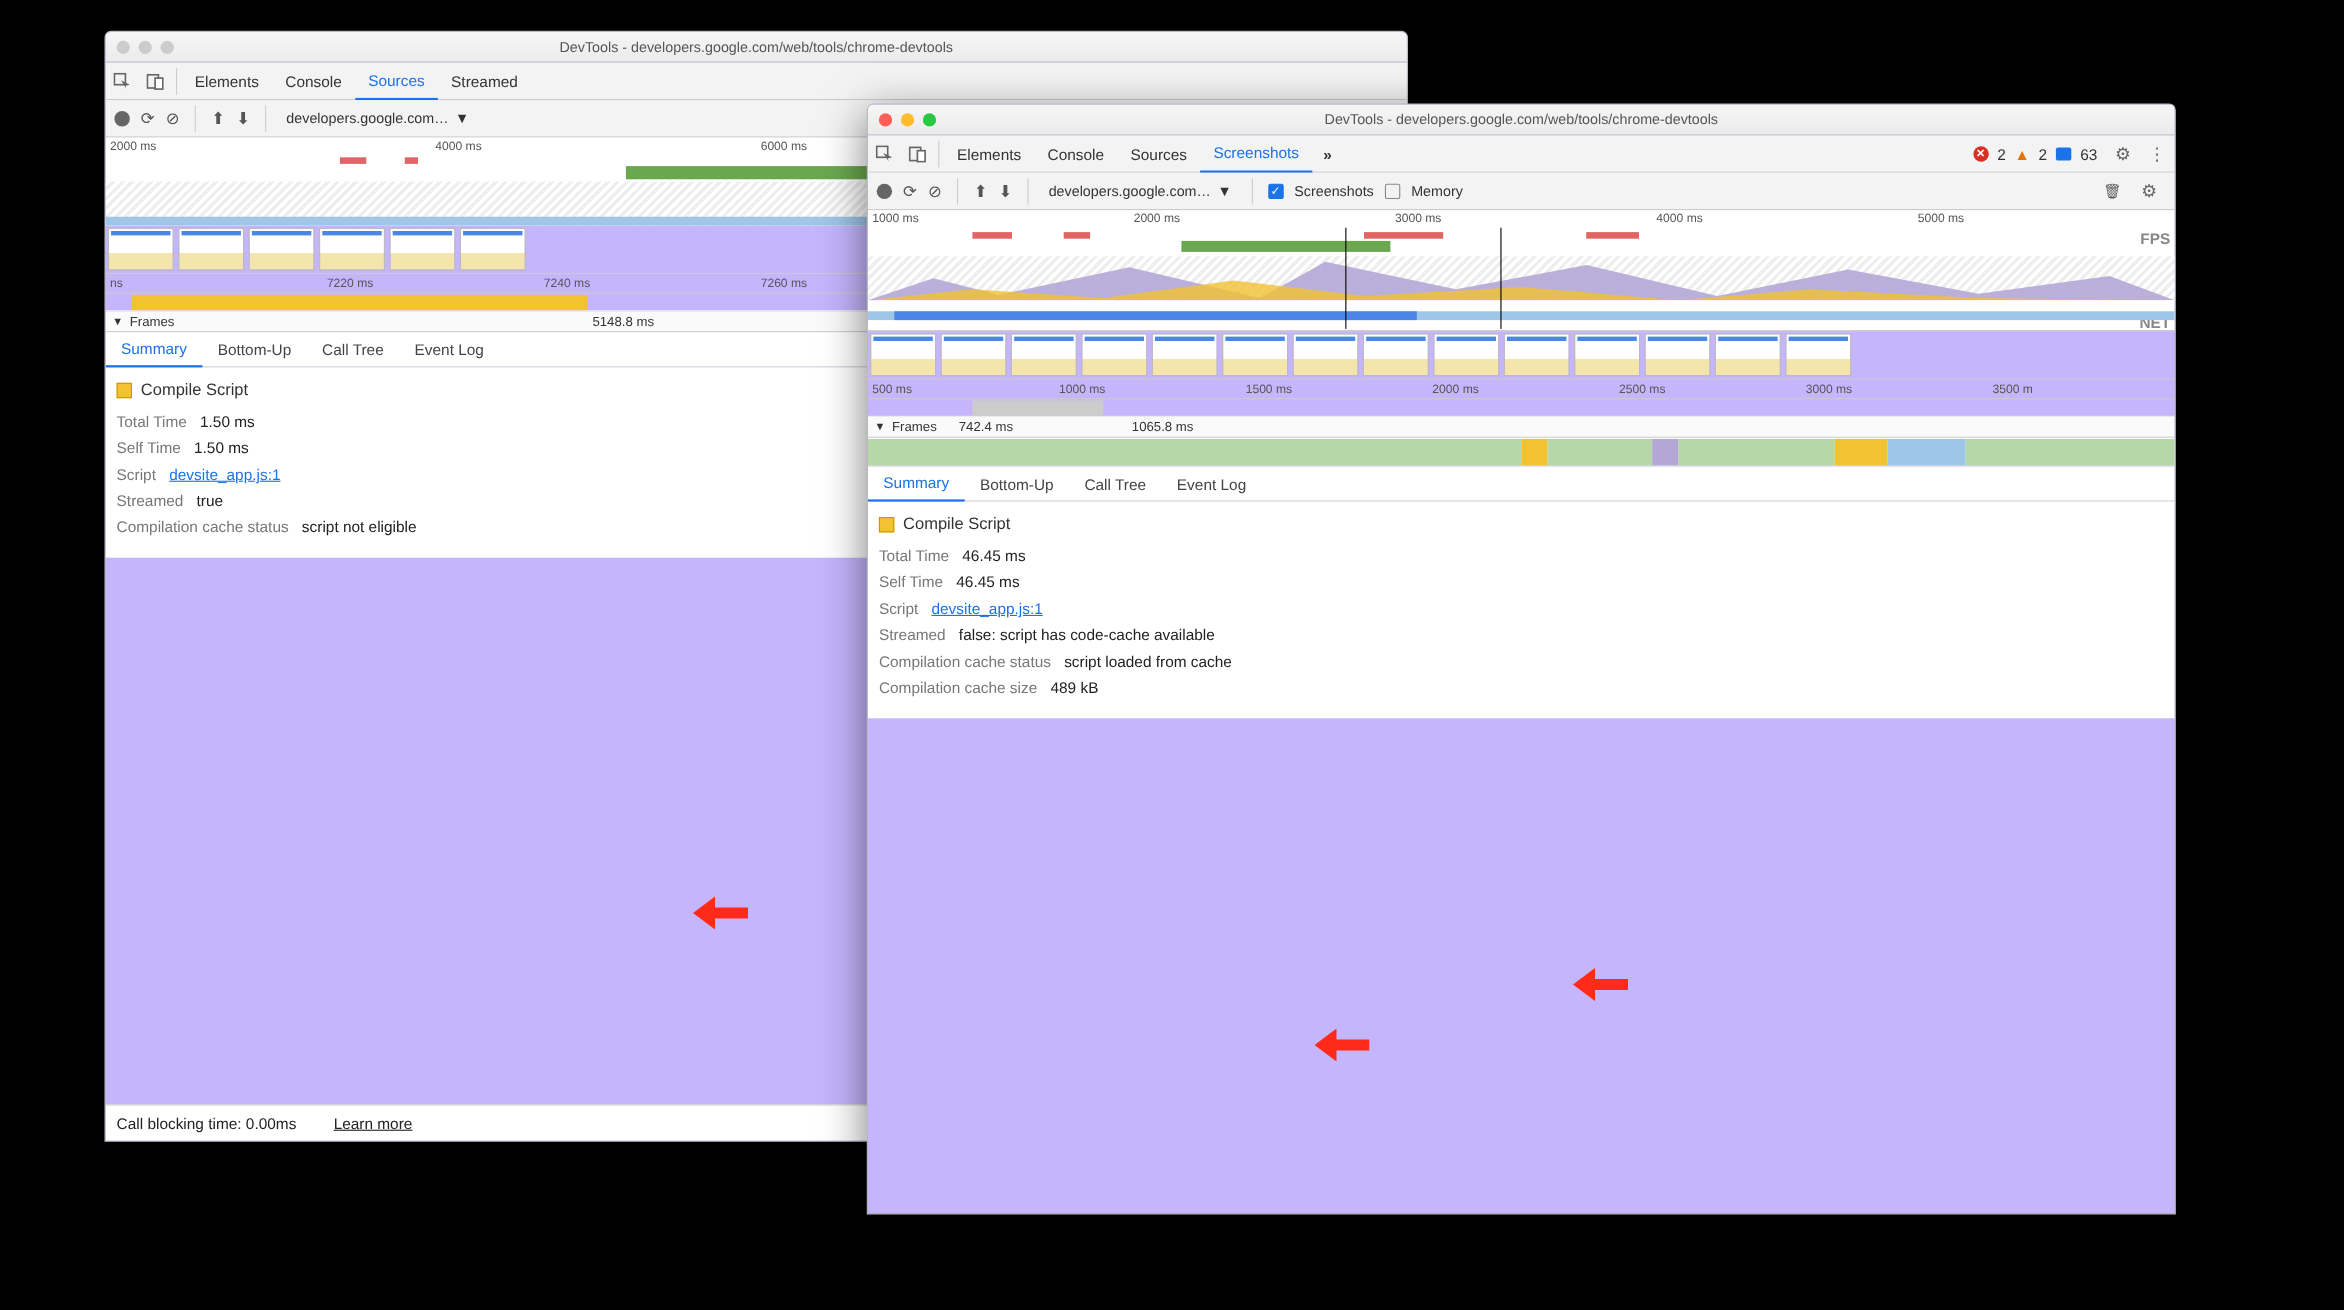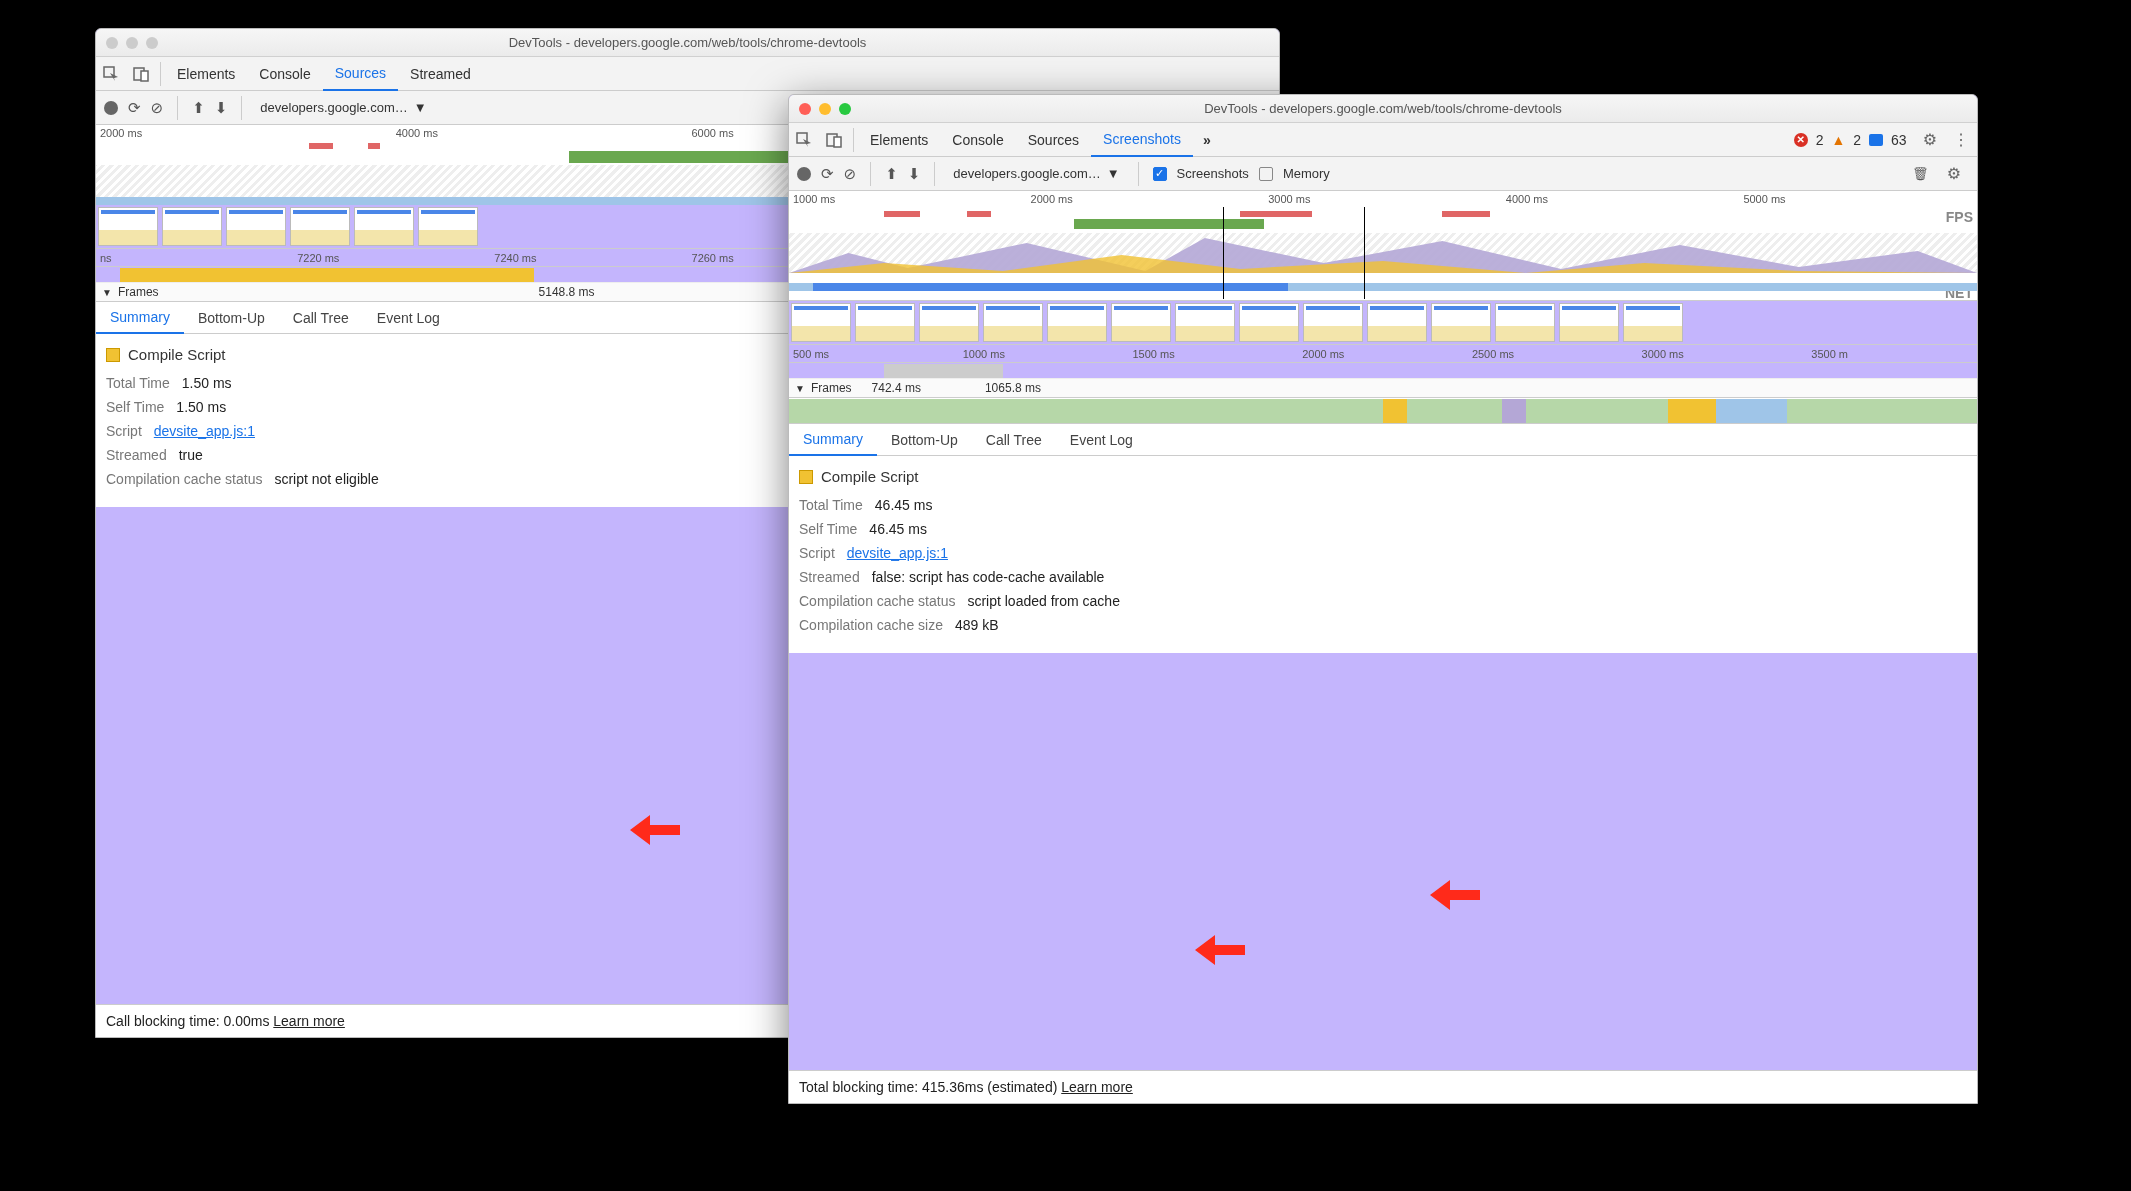--- a/index.html
+++ b/index.html
@@ -211,21 +211,21 @@
 
   .footer {
     border-top: 1px solid #ccc;
     padding: 8px 10px;
     font-size: 14px;
     color: #222;
     background: #fff;
     position: absolute;
     bottom: 0; left: 0; right: 0;
   }
-  .footer .lm { text-decoration: underline; cursor: pointer; }
+  .footer .lm { text-decoration: underline; cursor: pointer; margin-left: 30px; }
 
   .arrow {
     position: absolute;
     width: 50px; height: 30px;
   }
   .arrow svg { width: 100%; height: 100%; }
 
   .mini-flame { height: 26px; position: relative; background: #fff; border-bottom: 1px solid #ccc; }
   .mini-seg { position: absolute; height: 24px; top: 1px; }
   .mini-seg.p { background: #b4a7d6; }
@@ -488,21 +488,21 @@
   </div>
 
   <div class="flame-row">
     <div class="flame-chip" style="left:8%;width:10%;background:#ccc"></div>
   </div>
 
   <div class="section-head">
     <span class="tri">▼</span>
     <span>Frames</span>
     <span class="times" style="margin-left:20px">742.4 ms</span>
-    <span class="times" style="margin-left:64px">1065.8 ms</span>
+    <span class="times" style="margin-left:108px">1065.8 ms</span>
   </div>
 
   <div class="mini-flame">
     <div class="mini-seg g" style="left:0;width:50%"></div>
     <div class="mini-seg y" style="left:50%;width:2%"></div>
     <div class="mini-seg g" style="left:52%;width:8%"></div>
     <div class="mini-seg p" style="left:60%;width:2%"></div>
     <div class="mini-seg g" style="left:62%;width:12%"></div>
     <div class="mini-seg y" style="left:74%;width:4%"></div>
     <div class="mini-seg b" style="left:78%;width:6%"></div>
@@ -540,24 +540,20 @@
     <div class="row">
         <span class="lbl">Compilation cache status</span>
         <span class="val">script loaded from cache</span>
       </div>
     <div class="row">
         <span class="lbl">Compilation cache size</span>
         <span class="val">489 kB</span>
       </div>
   </div>
 
-  <div class="footer">
-    <span>Total blocking time: 415.36ms (estimated)</span>
-    <span class="lm">Learn more</span>
-  </div>
 </div>
 
 <div class="arrow" style="left:630px; top:815px;">
   <svg viewBox="0 0 50 30">
       <path d="M50 10 L20 10 L20 0 L0 15 L20 30 L20 20 L50 20 Z" fill="#ff2a1a"></path>
     </svg>
 </div>
 <div class="arrow" style="left:1430px; top:880px;">
   <svg viewBox="0 0 50 30">
       <path d="M50 10 L20 10 L20 0 L0 15 L20 30 L20 20 L50 20 Z" fill="#ff2a1a"></path>

